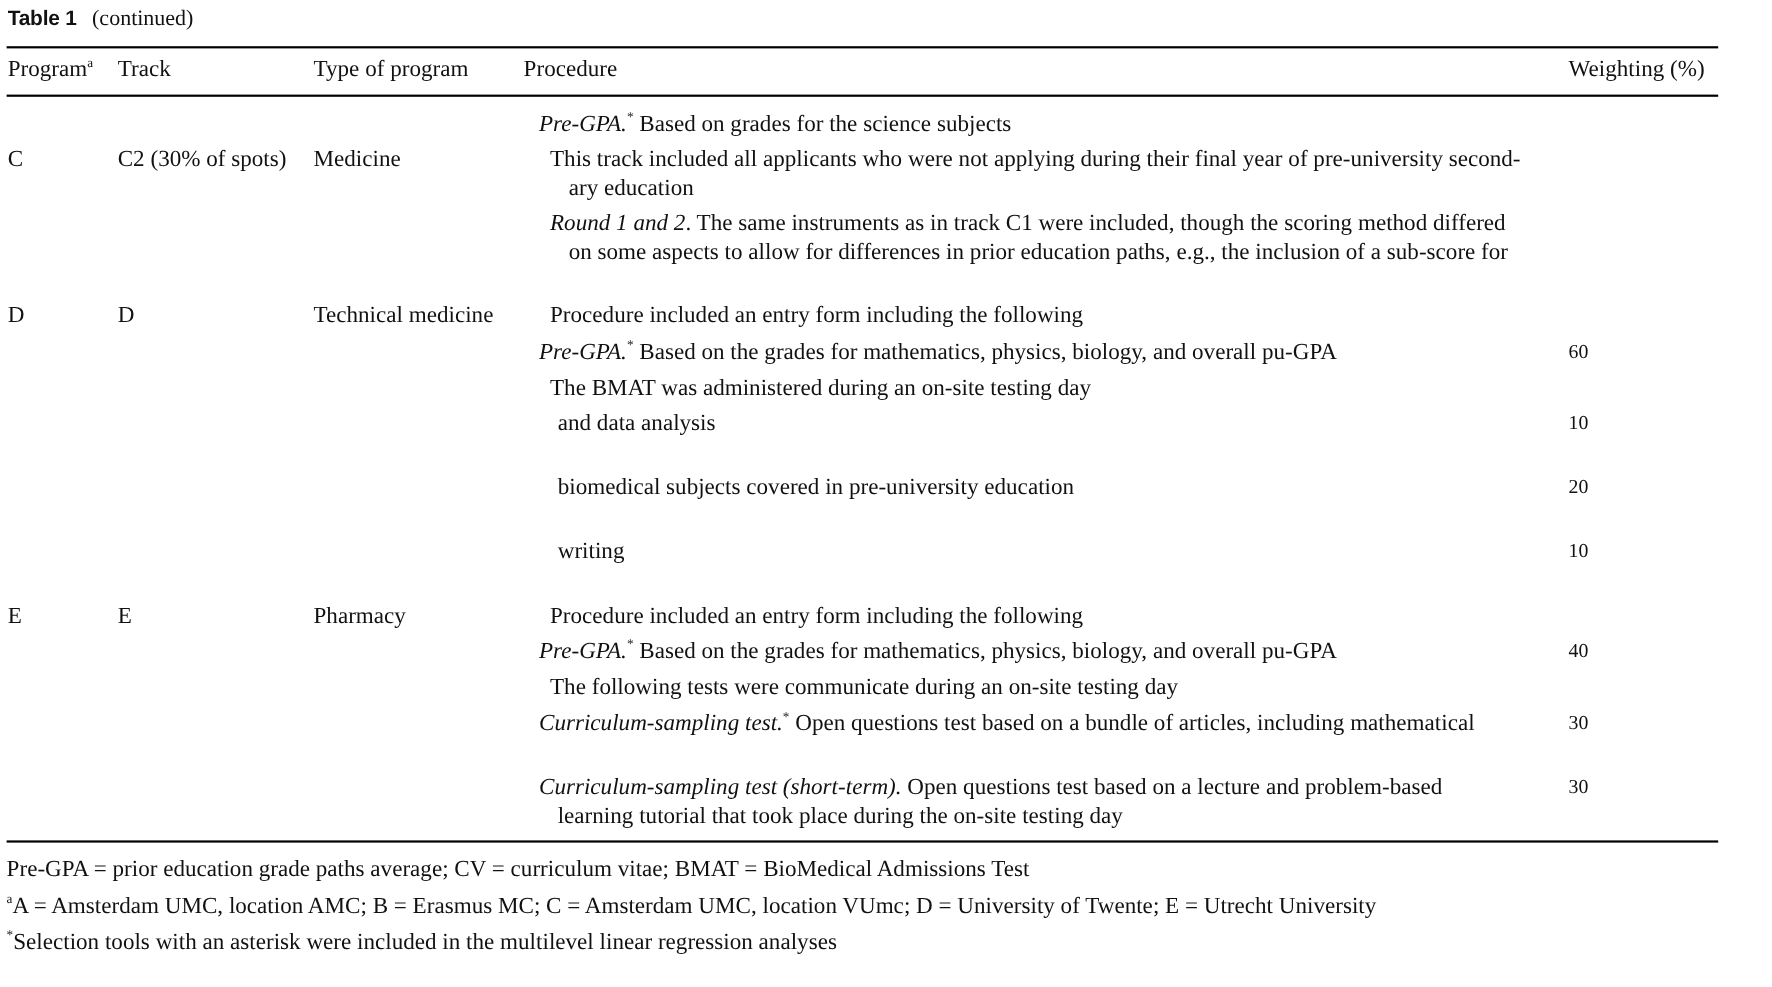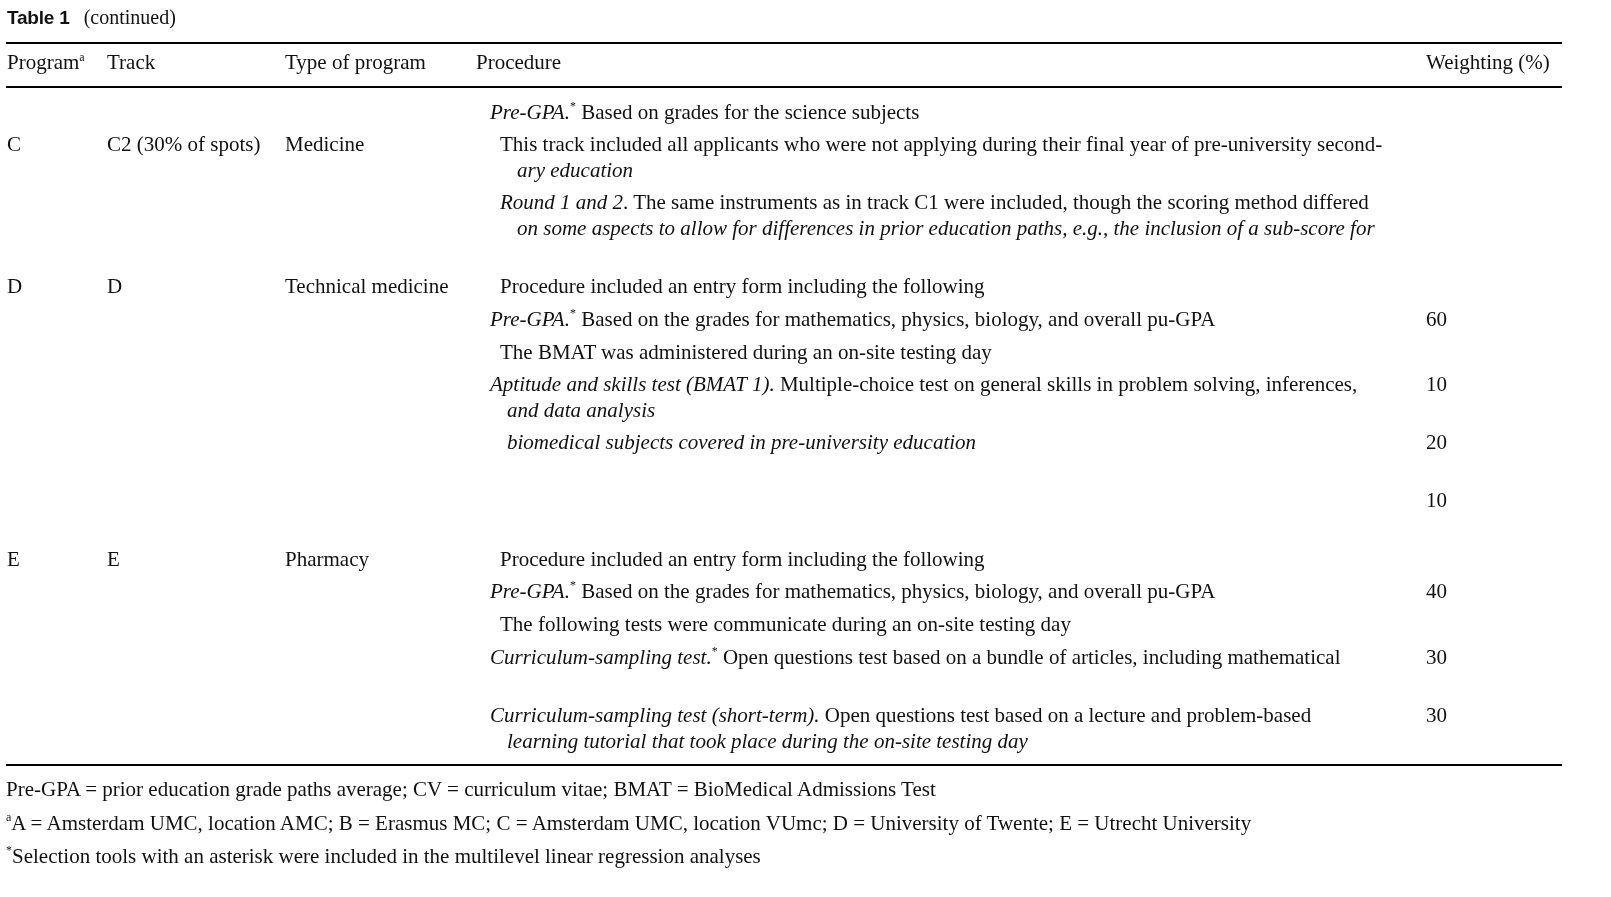--- a/index.html
+++ b/index.html
@@ -13,26 +13,26 @@
   .caption .lbl { font-family: "Liberation Sans", sans-serif; font-weight: bold; font-size: 19px; letter-spacing: -0.2px; }
   .caption .cont { margin-left: 14px; }
   .rule { position: absolute; left: 6px; width: 1556px; background: #000; }
   .rule.top { top: 42px; height: 2px; }
   .rule.mid { top: 86px; height: 2px; }
   .rule.bot { top: 764px; height: 2px; }
   .hdr { position: absolute; top: 49px; font-size: 21px; line-height: 26px; }
   .hdr sup { font-size: 12px; vertical-align: 8px; line-height: 0; }
   .cell { position: absolute; font-size: 21px; line-height: 26px; white-space: nowrap; }
   .proc { position: absolute; font-size: 21px; line-height: 26px; width: 935px; }
-  .proc .wrap { padding-left: 17px; font-style: italic; }
+  .proc .wrap { padding-left: 17px; }
   .proc.sub { left: 490px; width: 920px; }
   .proc.main { left: 500px; }
   .proc i { font-style: italic; }
   .proc sup, .fn sup { font-size: 12px; vertical-align: 9px; line-height: 0; }
-  .wt { position: absolute; left: 1426px; font-size: 21px; line-height: 26px; }
+  .wt { position: absolute; left: 1426px; font-size: 18px; line-height: 26px; }
   .fn { position: absolute; left: 6px; font-size: 21px; line-height: 26px; white-space: nowrap; }
 </style>
 </head>
 <body>
 
 <div class="caption">
   <span class="lbl">Table 1</span><span class="cont">(continued)</span>
 </div>
 
 <div class="rule top"></div>
@@ -78,31 +78,31 @@
 <div class="proc sub" style="top:306px">
   <i>Pre-GPA.</i><sup>*</sup> <span>Based on the grades for mathematics, physics, biology, and overall pu-GPA</span>
 </div>
 <div class="wt" style="top:306px">60</div>
 
 <div class="proc main" style="top:339px">
   <div>The BMAT was administered during an on-site testing day</div>
 </div>
 
 <div class="proc sub" style="top:371px">
-  <div><i>Aptitude and skills test (BMAT 1).</i> <span>Multiple-choice test on general skills in problem solving, inferences,</span></div>
   <div class="wrap">and data analysis</div>
 </div>
 <div class="wt" style="top:371px">10</div>
 
 <div class="proc sub" style="top:429px">
   <div class="wrap">biomedical subjects covered in pre-university education</div>
 </div>
 <div class="wt" style="top:429px">20</div>
 
 <div class="proc sub" style="top:487px">
+  <div class="wrap">writing</div>
 </div>
 <div class="wt" style="top:487px">10</div>
 
 <div class="proc main" style="top:546px">
   <div>Procedure included an entry form including the following</div>
 </div>
 
 <div class="proc sub" style="top:578px">
   <i>Pre-GPA.</i><sup>*</sup> <span>Based on the grades for mathematics, physics, biology, and overall pu-GPA</span>
 </div>

